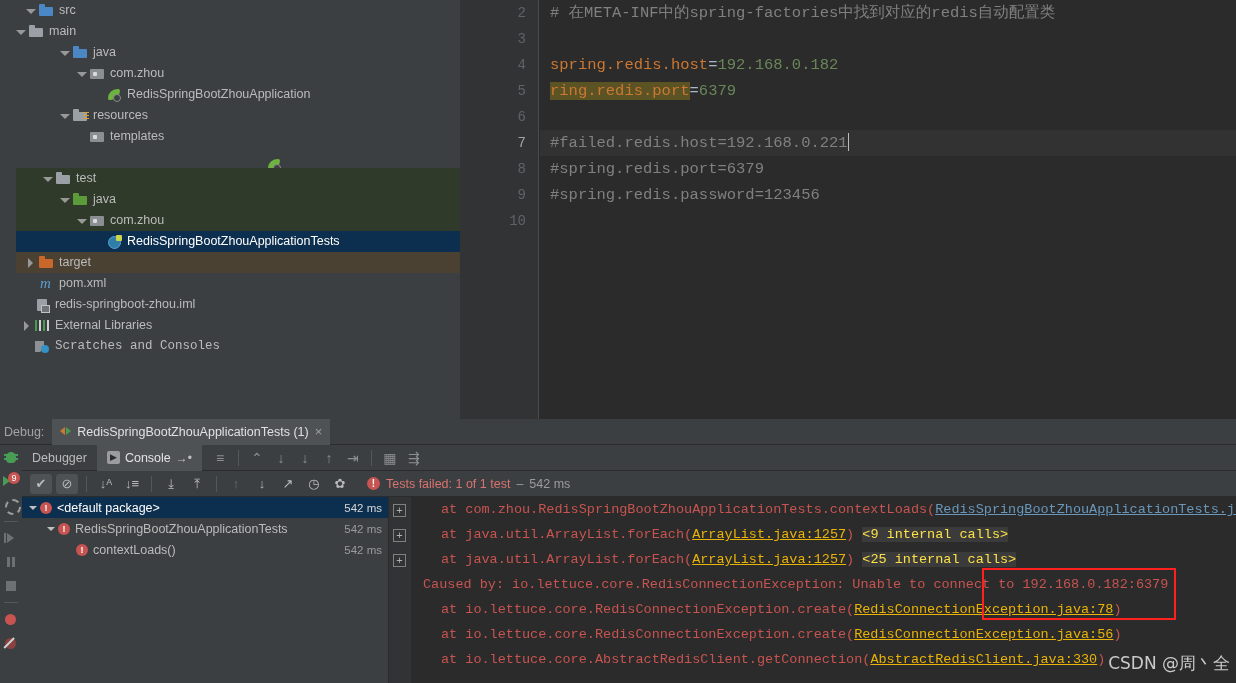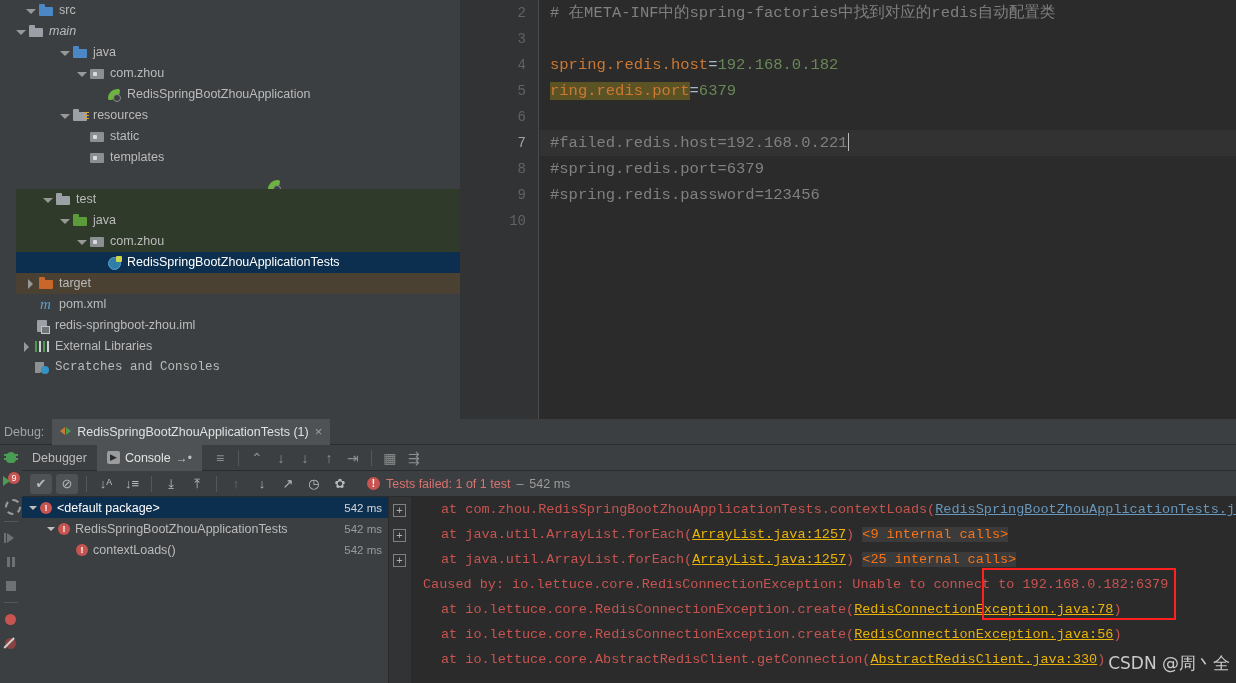--- a/index.html
+++ b/index.html
@@ -304,21 +304,21 @@
     color: #b0b0b0; font-size: 11px; line-height: 11px; text-align: center;
   }
   .cout-lines { position: absolute; left: 22px; top: 0; right: 0; top: 0; }
   .cline {
     height: 25px; line-height: 25px; padding-left: 12px;
     font-family: "Liberation Mono", monospace; font-size: 13.5px;
     color: #c75450; white-space: pre;
   }
   .cline .lnk { color: #6897bb; text-decoration: underline; }
   .cline .lnk-red { color: #eab308; text-decoration: underline; }
-  .cline .internal { color: #f97316; background: #3b3b3b; }
+  .cline .internal { color: #fde047; background: #3b3b3b; }
   .cline.indent { padding-left: 30px; }
   .red-box {
     position: absolute; left: 982px; top: 568px; width: 194px; height: 52px;
     border: 2px solid #ff2020; pointer-events: none;
   }
   .watermark {
     position: absolute; right: 6px; bottom: 8px;
     font-size: 17px; color: #d8d8d8; opacity: .92;
     font-family: "DejaVu Sans", sans-serif;
   }
@@ -327,21 +327,21 @@
 <body>
 
 <div id="app">
 
   <div id="project-tree">
       <div class="tree-row" style="padding-left: 10px;">
         <span class="arrow down"></span>
         <span class="ic folder folder-src"></span>
         <span>src</span>
       </div>
-      <div class="tree-row" style=" font-style: italic;">
+      <div class="tree-row" style="">
         <span class="arrow down"></span>
         <span class="ic folder"></span>
         <span>main</span>
       </div>
       <div class="tree-row" style="padding-left: 44px;">
         <span class="arrow down"></span>
         <span class="ic folder folder-src"></span>
         <span>java</span>
       </div>
       <div class="tree-row" style="padding-left: 61px;">
@@ -353,25 +353,20 @@
         <span class="arrow none"></span>
         <span class="ic spring"></span>
         <span>RedisSpringBootZhouApplication</span>
       </div>
       <div class="tree-row" style="padding-left: 44px;">
         <span class="arrow down"></span>
         <span class="ic folder folder-res">
           <span class="lines"></span>
         </span>
         <span>resources</span>
-      </div>
-      <div class="tree-row" style="padding-left: 61px;">
-        <span class="arrow none"></span>
-        <span class="ic pkg"></span>
-        <span>static</span>
       </div>
       <div class="tree-row" style="padding-left: 61px;">
         <span class="arrow none"></span>
         <span class="ic pkg"></span>
         <span>templates</span>
       </div>
       <div class="tree-row" style="padding-left: 61px; flex-direction: column;">
         <span class="arrow none"></span>
         <span class="ic spring"></span>
         <span>application.properties</span>

